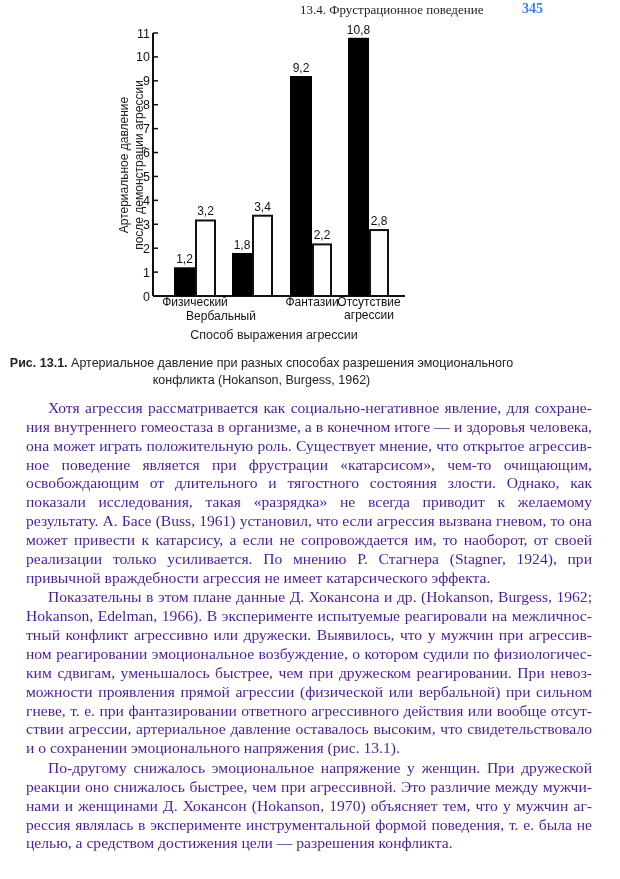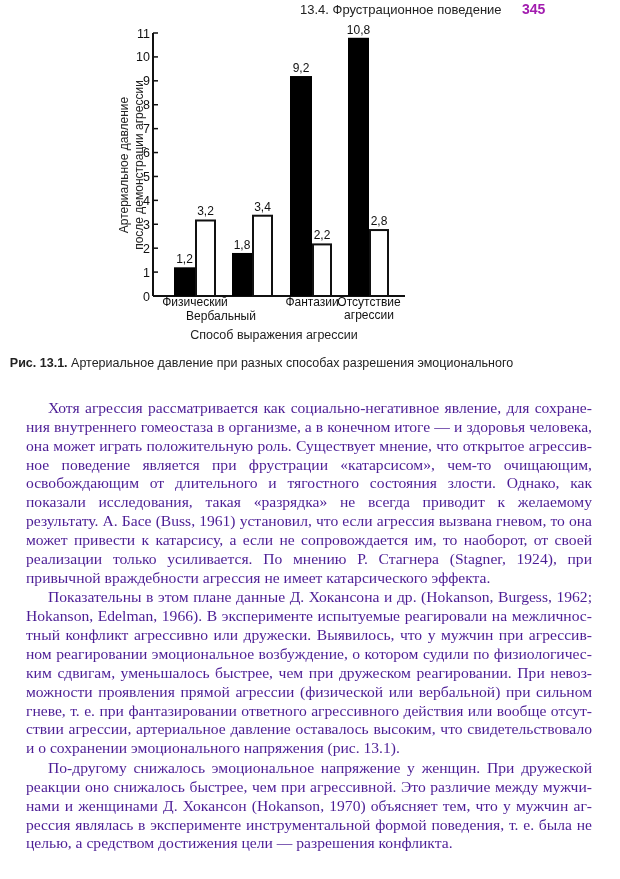--- a/index.html
+++ b/index.html
@@ -2,27 +2,27 @@
 <html><head>
 <meta charset="utf-8">
 <style>
   html, body { margin: 0; padding: 0; }
   body {
     width: 620px; height: 879px; background: #ffffff; position: relative; overflow: hidden;
     color: #1a1a1a;
   }
   .running-head {
     position: absolute; top: 2px; left: 0; width: 620px; height: 18px;
-    font-family: Liberation Sans, sans-serif;
+    font-family: Liberation Serif, serif;
   }
   .running-head .section {
     position: absolute; left: 300px; top: 0; font-size: 13px; color: #222;
   }
   .running-head .page-num {
-    position: absolute; left: 522px; top: -1px; font-size: 14px; font-weight: bold; color: #a21caf;
+    position: absolute; left: 522px; top: -1px; font-size: 14px; font-weight: bold; color: #3b82f6;
   }
   .chart-wrap { position: absolute; left: 0; top: 0; width: 620px; height: 350px; }
   .chart-wrap svg { position: absolute; left: 0; top: 0; }
   .caption {
     position: absolute; top: 355px; left: 0; width: 523px;
     font-family: "Liberation Sans", sans-serif; font-size: 12.5px; line-height: 17px;
     text-align: center; color: #222;
   }
   .caption .fig-label { font-weight: bold; }
   .body-text {
@@ -92,19 +92,20 @@
       <text x="369" y="306" text-anchor="middle" font-size="12" font-family="&quot;Liberation Sans&quot;, sans-serif" fill="#111">Отсутствие</text>
       <text x="369" y="319" text-anchor="middle" font-size="12" font-family="&quot;Liberation Sans&quot;, sans-serif" fill="#111">агрессии</text>
       <text x="274" y="339" text-anchor="middle" font-size="12.5" font-family="&quot;Liberation Sans&quot;, sans-serif" fill="#222">Способ выражения агрессии</text>
     </svg>
 </div>
 
 <div class="caption">
   <div>
     <span class="fig-label">Рис. 13.1.</span><span> Артериальное давление при разных способах разрешения эмоционального</span>
   </div>
+  <div>конфликта (Hokanson, Burgess, 1962)</div>
 </div>
 
 <div class="body-text">
   <p>Хотя агрессия рассматривается как социально-негативное явление, для сохране­ния внутреннего гомеостаза в организме, а в конечном итоге — и здоровья человека, она может играть положительную роль. Существует мнение, что открытое агрессив­ное поведение является при фрустрации «катарсисом», чем-то очищающим, освобож­дающим от длительного и тягостного состояния злости. Однако, как показали иссле­дования, такая «разрядка» не всегда приводит к желаемому результату. А. Бacе (Buss, 1961) установил, что если агрессия вызвана гневом, то она может привести к катар­сису, а если не сопровождается им, то наоборот, от своей реализации только усили­вается. По мнению Р. Стагнера (Stagner, 1924), при привычной враждебности агрес­сия не имеет катарсического эффекта.</p>
   <p>Показательны в этом плане данные Д. Хокансона и др. (Hokanson, Burgess, 1962; Hokanson, Edelman, 1966). В эксперименте испытуемые реагировали на межличнос­тный конфликт агрессивно или дружески. Выявилось, что у мужчин при агрессив­ном реагировании эмоциональное возбуждение, о котором судили по физиологичес­ким сдвигам, уменьшалось быстрее, чем при дружеском реагировании. При невоз­можности проявления прямой агрессии (физической или вербальной) при сильном гневе, т. е. при фантазировании ответного агрессивного действия или вообще отсут­ствии агрессии, артериальное давление оставалось высоким, что свидетельствовало и о сохранении эмоционального напряжения (рис. 13.1).</p>
   <p>По-другому снижалось эмоциональное напряжение у женщин. При дружеской реакции оно снижалось быстрее, чем при агрессивной. Это различие между мужчи­нами и женщинами Д. Хокансон (Hokanson, 1970) объясняет тем, что у мужчин аг­рессия являлась в эксперименте инструментальной формой поведения, т. е. была не целью, а средством достижения цели — разрешения конфликта.</p>
 </div>
 
 </body></html>

